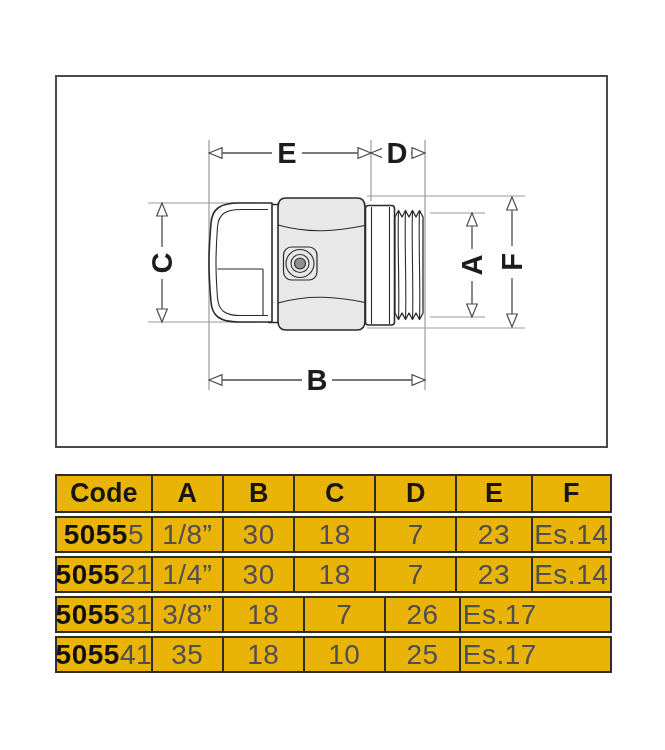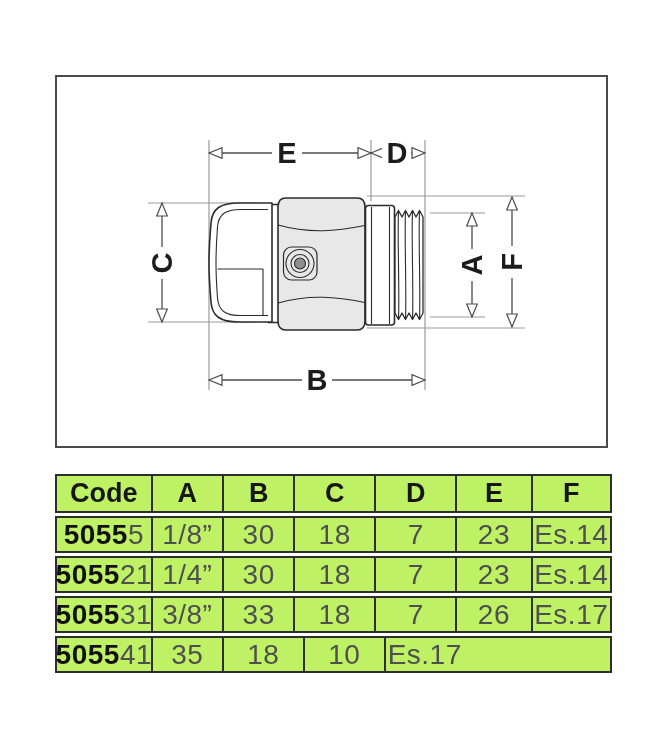--- a/index.html
+++ b/index.html
@@ -4,21 +4,21 @@
 <style>
   html,body{margin:0;padding:0;background:#fff;}
   .page{
     position:relative;width:665px;height:750px;background:#ffffff;overflow:hidden;
     font-family:"Liberation Sans","DejaVu Sans",sans-serif;
   }
   .drawing-svg{position:absolute;left:55px;top:75px;}
   
   .spec-table{position:absolute;left:55px;top:474px;width:557px;}
   .t-row{
-    display:flex;box-sizing:border-box;border:2px solid #2e2e2e;background:#bef264;
+    display:flex;box-sizing:border-box;border:2px solid #2e2e2e;background:#eab308;
     height:37px;margin-bottom:3px;align-items:stretch;
   }
   .t-row.header{height:39px;}
   .t-cell{
     box-sizing:border-box;border-right:2px solid #2e2e2e;
     display:flex;align-items:center;justify-content:center;
     font-size:28px;color:#4f4f4f;letter-spacing:0.5px;white-space:nowrap;
   }
   .t-cell:last-child{border-right:none;}
   .t-row.header .t-cell{font-weight:bold;font-size:27px;color:#161616;letter-spacing:0;}
@@ -171,32 +171,32 @@
       <div class="t-cell c-e">23</div>
       <div class="t-cell c-f">Es.14</div>
     </div>
 
     <div class="t-row">
       <div class="t-cell c-code">
         <span class="code-prefix">5055</span>
           <span class="code-suffix">31</span>
       </div>
       <div class="t-cell c-a">3/8”</div>
-      <div class="t-cell c-b">33</div>
       <div class="t-cell c-c">18</div>
       <div class="t-cell c-d">7</div>
       <div class="t-cell c-e">26</div>
       <div class="t-cell c-f">Es.17</div>
     </div>
 
     <div class="t-row">
       <div class="t-cell c-code">
         <span class="code-prefix">5055</span>
           <span class="code-suffix">41</span>
       </div>
       <div class="t-cell c-b">35</div>
       <div class="t-cell c-c">18</div>
       <div class="t-cell c-d">10</div>
+      <div class="t-cell c-e">25</div>
       <div class="t-cell c-f">Es.17</div>
     </div>
 
   </div>
 </div>
 
 </body></html>

